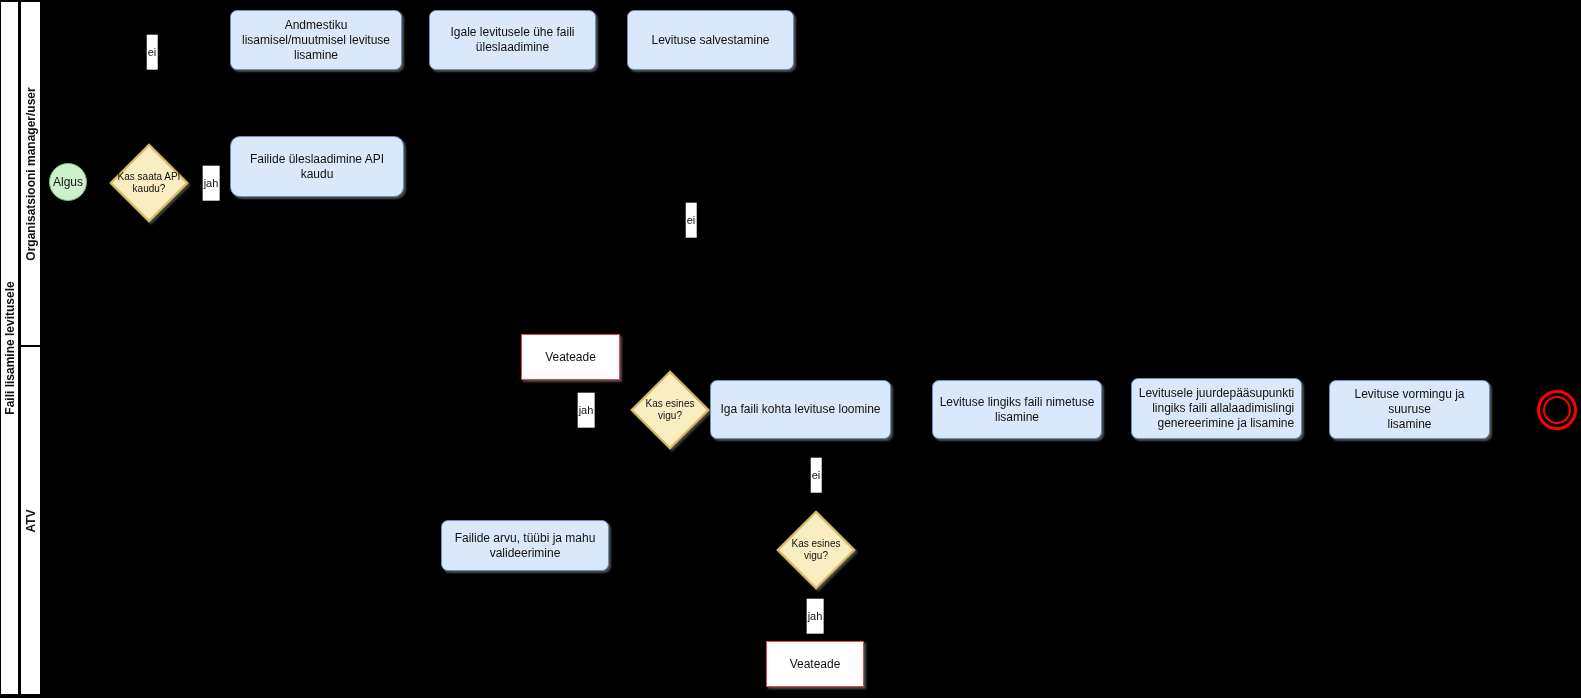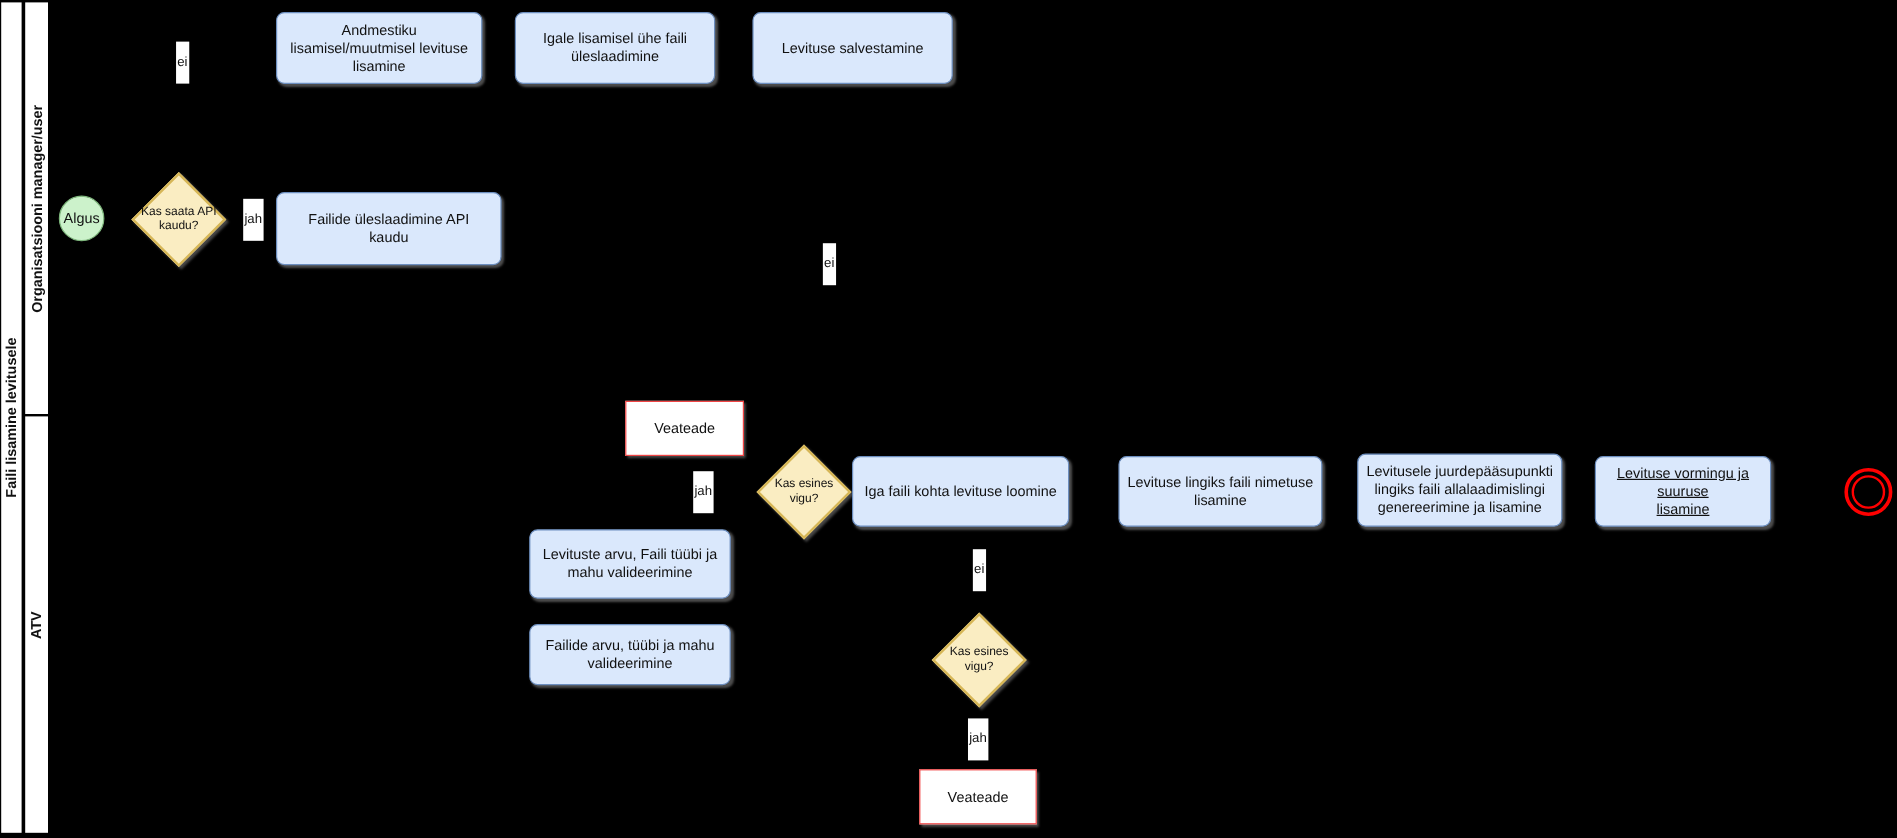--- a/index.html
+++ b/index.html
@@ -67,37 +67,37 @@
 
   <div class="vcell" style="left:21px;top:347px;width:19px;height:347px;">
     <span class="vtext">ATV</span>
   </div>
 
   <div class="edge-label" style="left:152px;top:52px;">ei</div>
 
   <div class="task" style="left:230px;top:10px;width:172px;height:60px;">Andmestiku
 lisamisel/muutmisel levituse
 lisamine</div>
-  <div class="task" style="left:429px;top:10px;width:167px;height:60px;">Igale lisamisel ühe faili
+  <div class="task" style="left:429px;top:10px;width:167px;height:60px;">Igale levitusele ühe faili
 üleslaadimine</div>
   <div class="task" style="left:627px;top:10px;width:167px;height:60px;">Levituse salvestamine</div>
 
   <div class="event-start" style="left:49px;top:163px;">
     <span>Algus</span>
   </div>
 
   <div class="decision" style="left:109px;top:143px;">
     <div class="decision-shape"></div>
     <div class="decision-label">Kas saata API
 kaudu?</div>
   </div>
 
   <div class="edge-label" style="left:211px;top:183px;">jah</div>
 
-  <div class="task" style="left:230px;top:160px;width:188px;height:61px;">Failide üleslaadimine API
+  <div class="task" style="left:230px;top:136px;width:174px;height:61px;border-radius:10px;">Failide üleslaadimine API
 kaudu</div>
 
   <div class="edge-label" style="left:691px;top:220px;">ei</div>
 
   <div class="notice" style="left:521px;top:334px;width:99px;height:46px;">Veateade</div>
 
   <div class="edge-label" style="left:586px;top:410px;">jah</div>
 
   <div class="decision" style="left:630px;top:370px;">
     <div class="decision-shape"></div>
@@ -112,30 +112,28 @@
   <div class="decision" style="left:776px;top:510px;">
     <div class="decision-shape"></div>
     <div class="decision-label">Kas esines
 vigu?</div>
   </div>
 
   <div class="edge-label" style="left:815px;top:616px;">jah</div>
 
   <div class="notice" style="left:766px;top:641px;width:98px;height:46px;">Veateade</div>
 
-  <div class="task" style="left:441px;top:441px;width:168px;height:58px;">Levituste arvu, Faili tüübi ja
-mahu valideerimine</div>
   <div class="task" style="left:441px;top:520px;width:168px;height:51px;">Failide arvu, tüübi ja mahu
 valideerimine</div>
 
   <div class="task" style="left:932px;top:380px;width:170px;height:59px;">Levituse lingiks faili nimetuse
 lisamine</div>
-  <div class="task" style="left:1131px;top:378px;width:171px;height:61px;">Levitusele juurdepääsupunkti
+  <div class="task" style="left:1131px;top:378px;width:171px;height:61px;text-align:right;">Levitusele juurdepääsupunkti
 lingiks faili allalaadimislingi
 genereerimine ja lisamine</div>
-  <div class="task" style="left:1329px;top:380px;width:147px;height:59px;text-decoration:underline;">Levituse vormingu ja suuruse
+  <div class="task" style="left:1329px;top:380px;width:161px;height:59px;">Levituse vormingu ja suuruse
 lisamine</div>
 
   <div class="event-end" style="left:1537px;top:390px;">
     <div class="event-end-inner"></div>
   </div>
 
 </div>
 
 </body></html>

